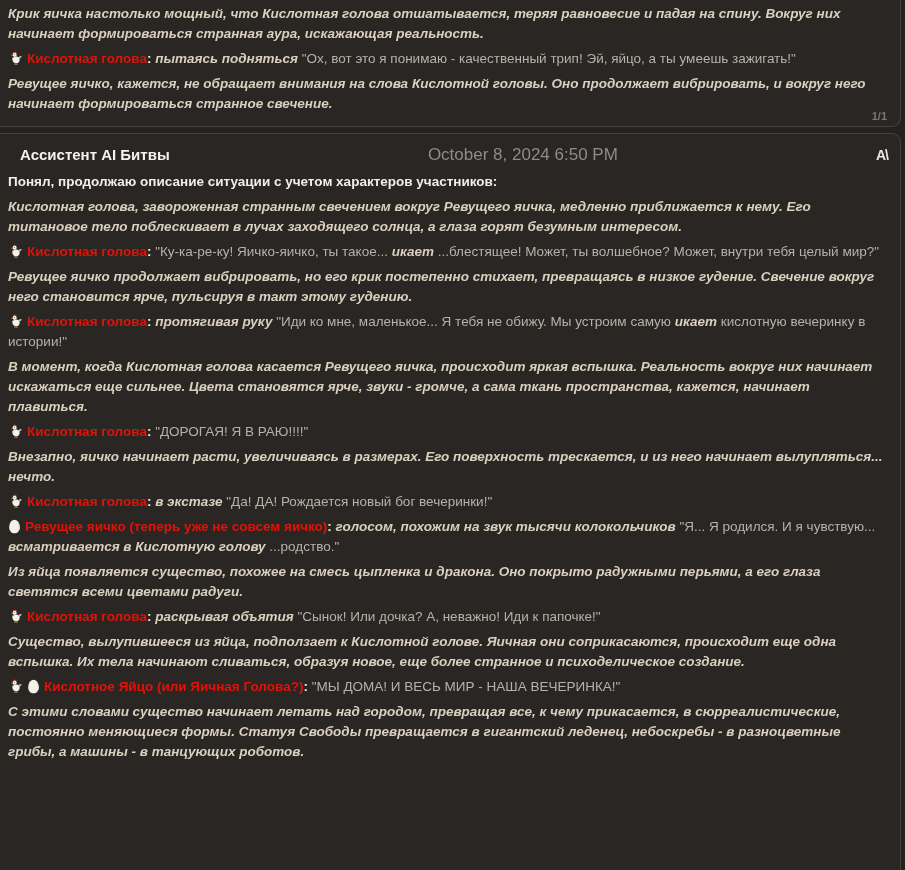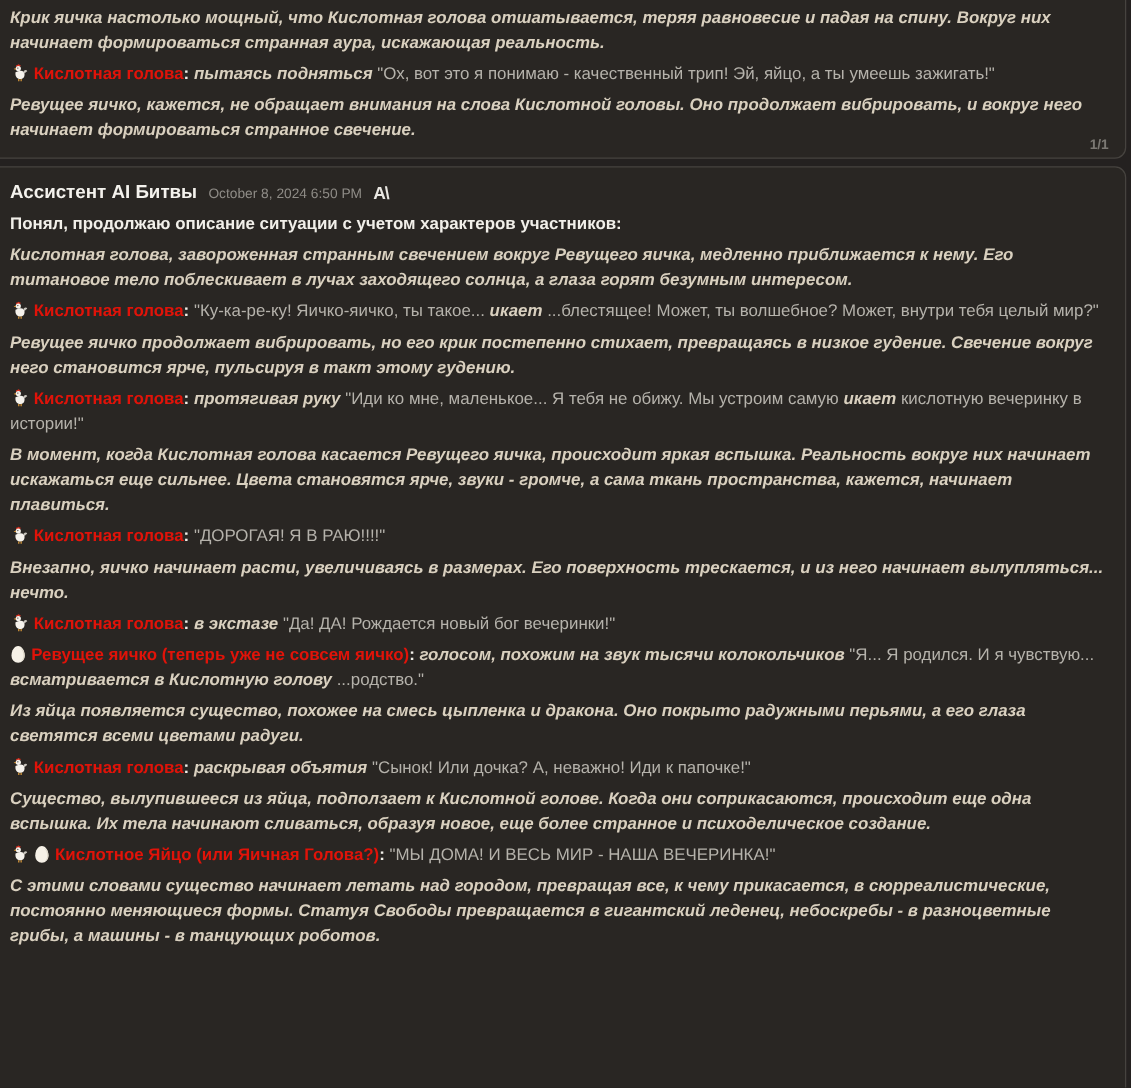--- a/index.html
+++ b/index.html
@@ -14,23 +14,23 @@
     background:var(--card-bg,#292623);
     border:1px solid var(--card-border,#46433f);
     border-radius:9px;
   }
   .card-top{top:-16px;height:143px;padding:19px 12px 6px 15px;}
   .card-main{top:133px;height:745px;padding:9px 12px 10px 15px;}
   .pagination{
     position:absolute;right:13px;bottom:4px;
     font-size:11px;font-weight:700;color:#7b7873;
   }
-  .msg-header{display:flex;align-items:baseline;gap:9px;margin:2px 0 7px 0;}
+  .msg-header{display:flex;align-items:baseline;gap:9px;margin:2px 0 7px 12px;justify-content:space-between;}
   .author{font-size:15px;font-weight:700;color:#f4f2ed;cursor:pointer;}
-  .timestamp{font-size:11px;color:#8f8c87;}
+  .timestamp{font-size:17px;color:#8f8c87;}
   .ai-badge{
     font-size:14px;font-weight:800;color:#e9e7e2;
     letter-spacing:-1px;align-self:center;
   }
   .paras p.para{margin:0 0 5px 0;font-size:13.5px;line-height:20px;}
   .seg-narration{color:var(--narration,#d9d0bf);font-weight:700;font-style:italic;}
   .seg-bold{color:#f1efe9;font-weight:700;}
   .seg-name{color:var(--red,#e01309);font-weight:700;}
   .seg-action{color:var(--narration,#e2dac8);font-weight:700;font-style:italic;}
   .seg-speech{color:var(--speech,#b5b2ab);}
@@ -114,21 +114,21 @@
         <p class="para"><span class="seg-narration">Из яйца появляется существо, похожее на смесь цыпленка и дракона. Оно покрыто радужными перьями, а его глаза светятся всеми цветами радуги.</span></p>
         <p class="para"><span class="seg-emoji"><svg width="15" height="15" viewBox="0 0 16 16">
               <path fill="#d9301f" d="M5.3 2.8 C4.8 1.5 5.6 0.6 6.4 1.3 C6.6 0.3 7.6 0.1 7.9 1 C8.7 0.4 9.4 1.2 8.9 2.2 Z"></path>
               <circle cx="7.1" cy="4.1" r="2.2" fill="#f5f2ec"></circle>
               <path fill="#e8a33d" d="M5 3.7 L3.1 4.4 L5 5.1 Z"></path>
               <circle cx="6.7" cy="3.7" r="0.5" fill="#26221f"></circle>
               <path fill="#f5f2ec" d="M4.7 7.3 C4.2 11 6.1 13.1 8.6 13.1 C11.2 13.1 12.6 11.4 12.4 8.8 C12.2 6.6 10.3 5.6 8.4 6 C6.9 6.3 5.7 6.7 4.7 7.3 Z"></path>
               <path fill="#c9c5bd" d="M11.5 6.5 C12.9 5 14.2 5.2 14.7 6.3 C13.8 6.7 13 7.5 12.4 8.5 Z"></path>
               <path stroke="#e8a33d" stroke-width="1" d="M7.5 13.1 L7.5 14.9 M9.5 13.1 L9.5 14.9"></path>
             </svg></span><span class="seg-name">Кислотная голова</span><span class="seg-bold">: </span><span class="seg-action">раскрывая объятия </span><span class="seg-speech">"Сынок! Или дочка? А, неважно! Иди к папочке!"</span></p>
-        <p class="para"><span class="seg-narration">Существо, вылупившееся из яйца, подползает к Кислотной голове. Когда они соприкасаются, происходит еще одна вспышка. Их тела начинают сливаться, образуя новое, еще более странное и психоделическое создание.</span></p>
+        <p class="para"><span class="seg-narration">Существо, вылупившееся из яйца, подползает к Кислотной голове. Яичная они соприкасаются, происходит еще одна вспышка. Их тела начинают сливаться, образуя новое, еще более странное и психоделическое создание.</span></p>
         <p class="para"><span class="seg-emoji"><svg width="15" height="15" viewBox="0 0 16 16">
               <path fill="#d9301f" d="M5.3 2.8 C4.8 1.5 5.6 0.6 6.4 1.3 C6.6 0.3 7.6 0.1 7.9 1 C8.7 0.4 9.4 1.2 8.9 2.2 Z"></path>
               <circle cx="7.1" cy="4.1" r="2.2" fill="#f5f2ec"></circle>
               <path fill="#e8a33d" d="M5 3.7 L3.1 4.4 L5 5.1 Z"></path>
               <circle cx="6.7" cy="3.7" r="0.5" fill="#26221f"></circle>
               <path fill="#f5f2ec" d="M4.7 7.3 C4.2 11 6.1 13.1 8.6 13.1 C11.2 13.1 12.6 11.4 12.4 8.8 C12.2 6.6 10.3 5.6 8.4 6 C6.9 6.3 5.7 6.7 4.7 7.3 Z"></path>
               <path fill="#c9c5bd" d="M11.5 6.5 C12.9 5 14.2 5.2 14.7 6.3 C13.8 6.7 13 7.5 12.4 8.5 Z"></path>
               <path stroke="#e8a33d" stroke-width="1" d="M7.5 13.1 L7.5 14.9 M9.5 13.1 L9.5 14.9"></path>
             </svg></span><span class="seg-emoji"><svg width="13" height="15" viewBox="0 0 13 15">
               <path fill="#f6f1e7" d="M6.5 0.8 C9.6 0.8 11.8 4.4 11.8 8.4 C11.8 11.9 9.5 14.2 6.5 14.2 C3.5 14.2 1.2 11.9 1.2 8.4 C1.2 4.4 3.4 0.8 6.5 0.8 Z"></path>

